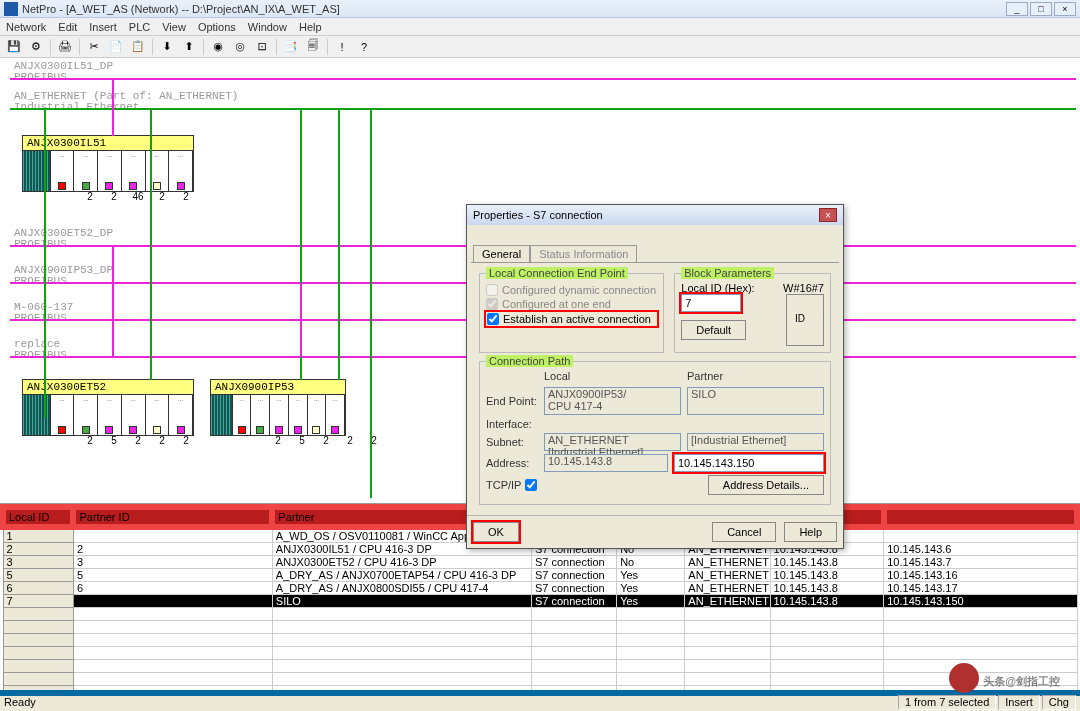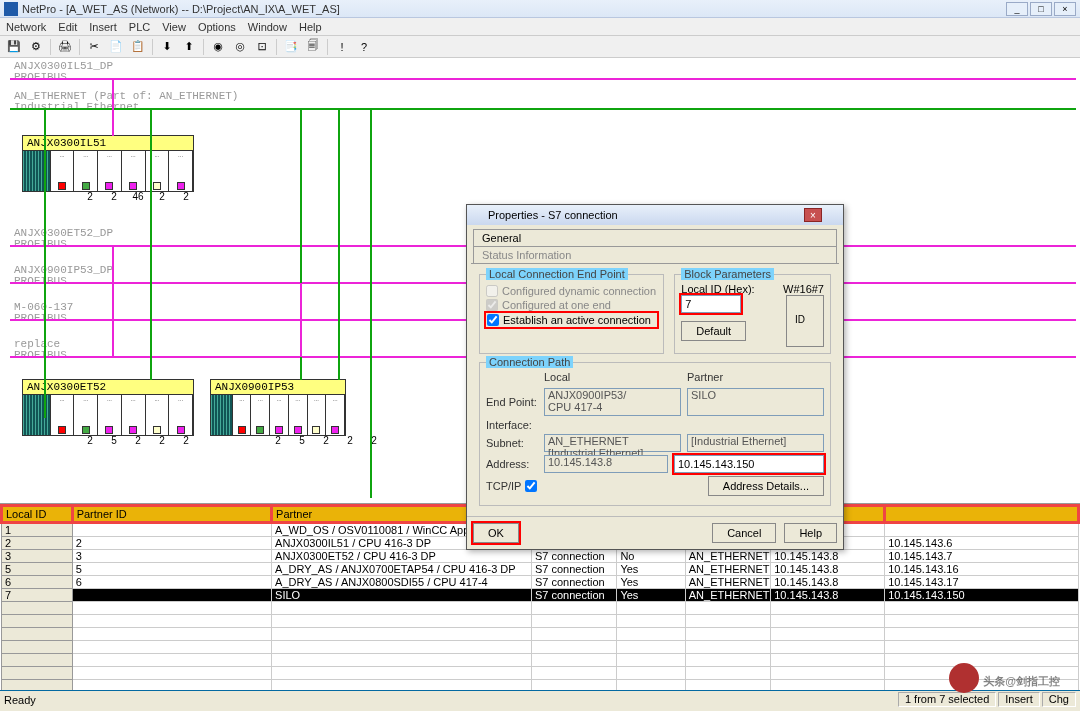--- a/index.html
+++ b/index.html
@@ -23,38 +23,38 @@
 .station .sbody { display: flex; height: 40px; }
 .slot { width: 24px; border-right: 1px solid #333; display: flex; flex-direction: column; }
 .slot.icon { width: 28px; background: repeating-linear-gradient(90deg,#4a9,#4a9 1px,#155 1px,#155 3px); border-right: 1px solid #333; }
 .slot .st { font-size: 6px; text-align: center; flex: 1; padding-top: 1px; }
 .slot .sq { width: 8px; height: 8px; margin: 1px auto; border: 1px solid #333; }
 .slotnums { display: flex; margin-left: 28px; }
 .slotnums span { width: 24px; text-align: center; font-size: 10px; }
 .vconn { position: absolute; width: 2px; }
 .table-area { height: 186px; background: #fff; overflow: auto; position: relative; }
 table { border-collapse: collapse; width: 100%; font-size: 10px; font-family: "Courier New", monospace; table-layout: fixed; }
-th { background: #eab308; border: 3px solid #ef4444; text-align: left; padding: 1px 3px; height: 14px; font-weight: normal; }
+th { background: #b91c1c; border: 6px solid #ef4444; text-align: left; padding: 1px 3px; height: 14px; font-weight: normal; }
 td { border: 1px solid #ccc; padding: 0px 3px; height: 13px; white-space: nowrap; overflow: hidden; }
 tr.sel td { background: #000; color: #fff; }
 tr.sel td.locid { background: #ece9d8; color: #000; }
 td.locid { background: #ece9d8; border: 1px solid #999; }
-.statusbar { height: 18px; background: #ece9d8; border-top: 1px solid #0369a1; display: flex; align-items: center; padding: 0 4px; font-size: 10px; }
+.statusbar { height: 18px; background: #ece9d8; border-top: 6px solid #0369a1; display: flex; align-items: center; padding: 0 4px; font-size: 10px; }
 .statusbar .sseg { border: 1px inset #fff; padding: 0 6px; margin-left: 2px; height: 15px; line-height: 13px; }
 
 .dialog { position: absolute; left: 466px; top: 204px; width: 378px; background: #ece9d8; border: 1px solid #555; box-shadow: 2px 2px 6px rgba(0,0,0,.3); }
-.dlgtitle { background: linear-gradient(#e8f0fa,#cad8ef); height: 20px; display: flex; align-items: center; padding: 0 21px; }
+.dlgtitle { background: linear-gradient(#e8f0fa,#cad8ef); height: 20px; display: flex; align-items: center; padding: 0 6px; }
 .dlgtitle .x { margin-left: auto; width: 18px; height: 14px; background: #c75050; color: #fff; text-align: center; font-size: 10px; line-height: 13px; border: 1px solid #8a2525; }
-.tabs { display: flex; margin: 4px 6px 0; flex-direction: column; }
+.tabs { display: flex; margin: 20px 6px 0; }
 .tab { background: #ece9d8; border: 1px solid #999; border-bottom: none; padding: 2px 8px; font-size: 11px; }
 .tab.active { background: #ece9d8; position: relative; z-index: 2; }
 .tab.inactive { color: #888; }
 .tabpanel { border-top: 1px solid #999; margin: 0 4px; padding: 6px; }
 .gbox { border: 1px solid #bbb; margin: 4px 2px; padding: 8px 6px 6px; position: relative; }
-.gbox .gtitle { position: absolute; top: -7px; left: 6px; background: #7dd3fc; padding: 0 3px; font-size: 11px; color: #444; }
+.gbox .gtitle { position: absolute; top: -7px; left: 6px; background: #bef264; padding: 0 3px; font-size: 11px; color: #444; }
 .chk { display: flex; align-items: center; gap: 4px; font-size: 11px; color: #888; margin: 2px 0; }
 .chk input { width: 12px; height: 12px; }
 .chk.active { outline: 2px solid red; color: #000; padding: 1px; }
 .field { display: flex; align-items: center; margin: 3px 0; gap: 4px; }
 .flabel { width: 54px; font-size: 11px; color: #333; }
 .finput { flex: 1; height: 18px; border: 1px solid #7f9db9; background: #fff; padding: 0 3px; font-size: 11px; }
 .finput.ro { background: #ece9d8; color: #555; }
 .btn { height: 20px; border: 1px solid #888; background: #ece9d8; padding: 0 14px; font-size: 11px; }
 .btn.hl { outline: 2px solid red; }
 .blockdiag { width: 38px; height: 52px; border: 1px solid #888; margin-left: 8px; position: relative; }

